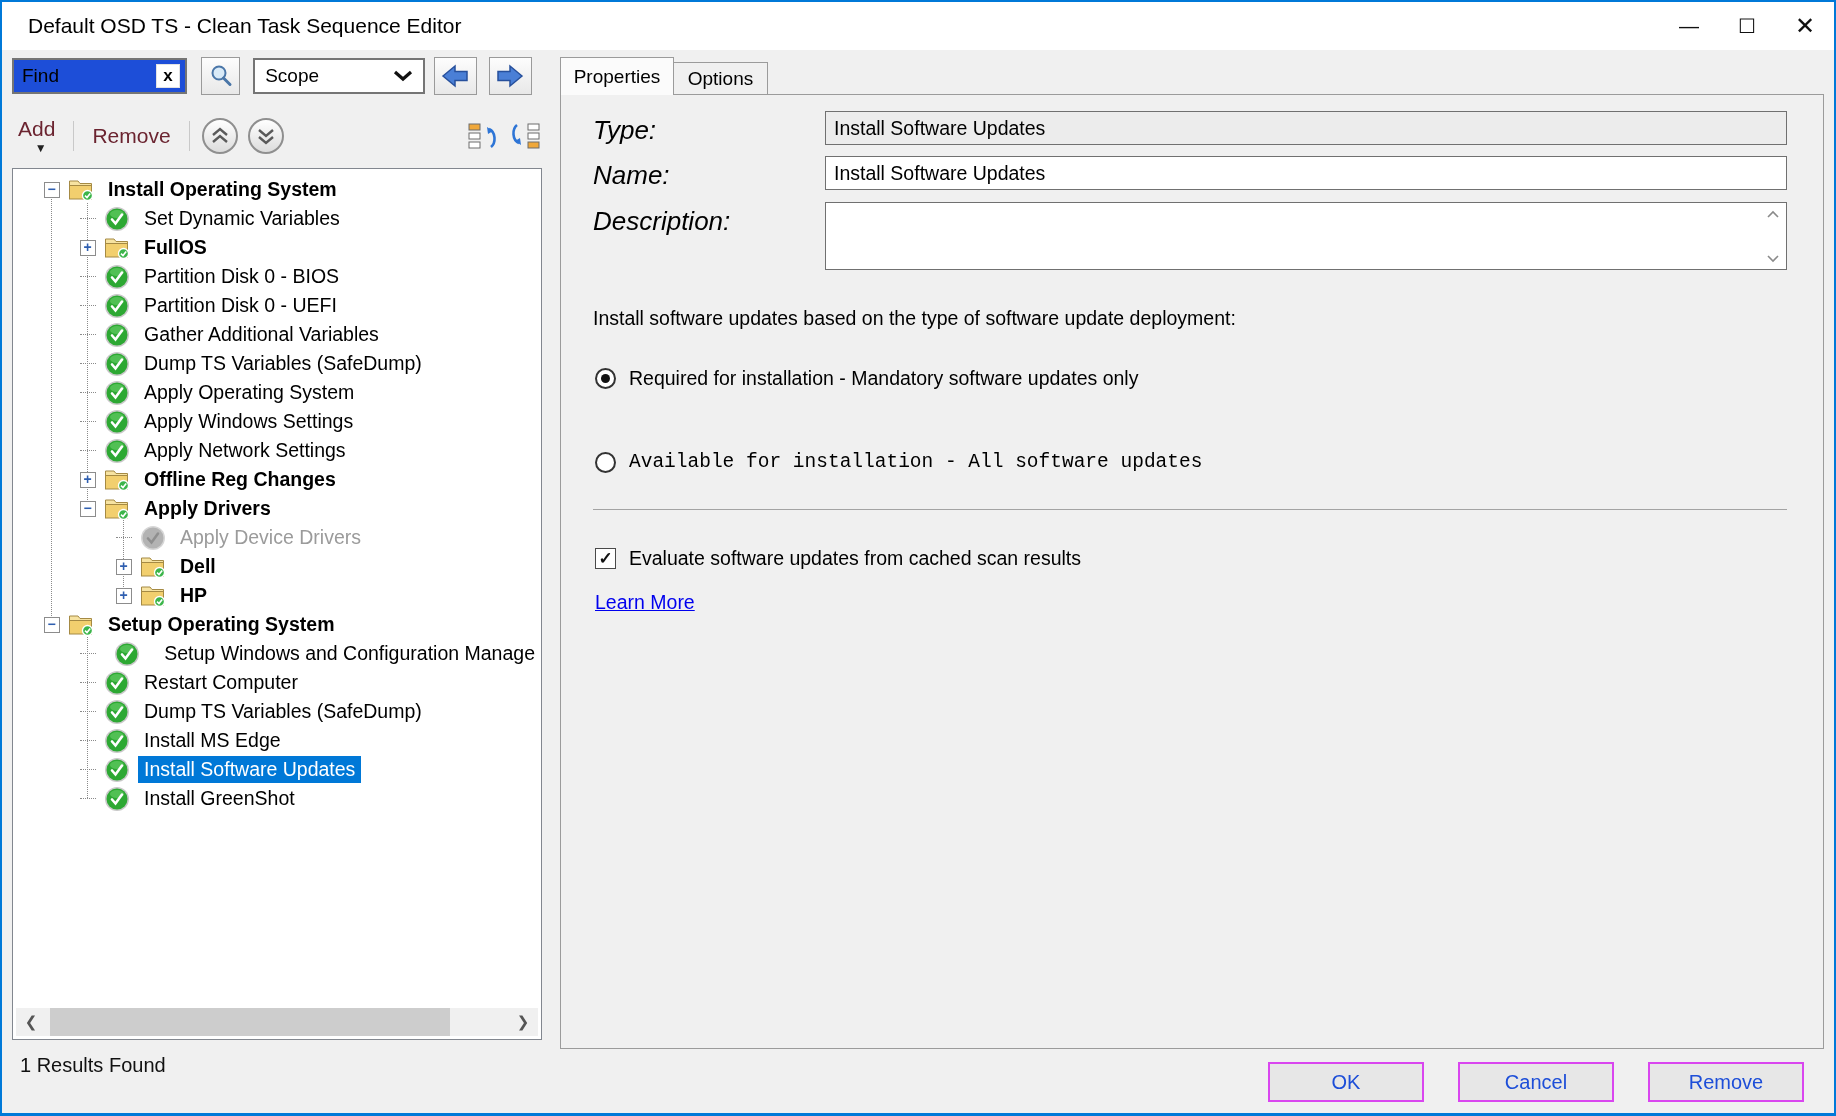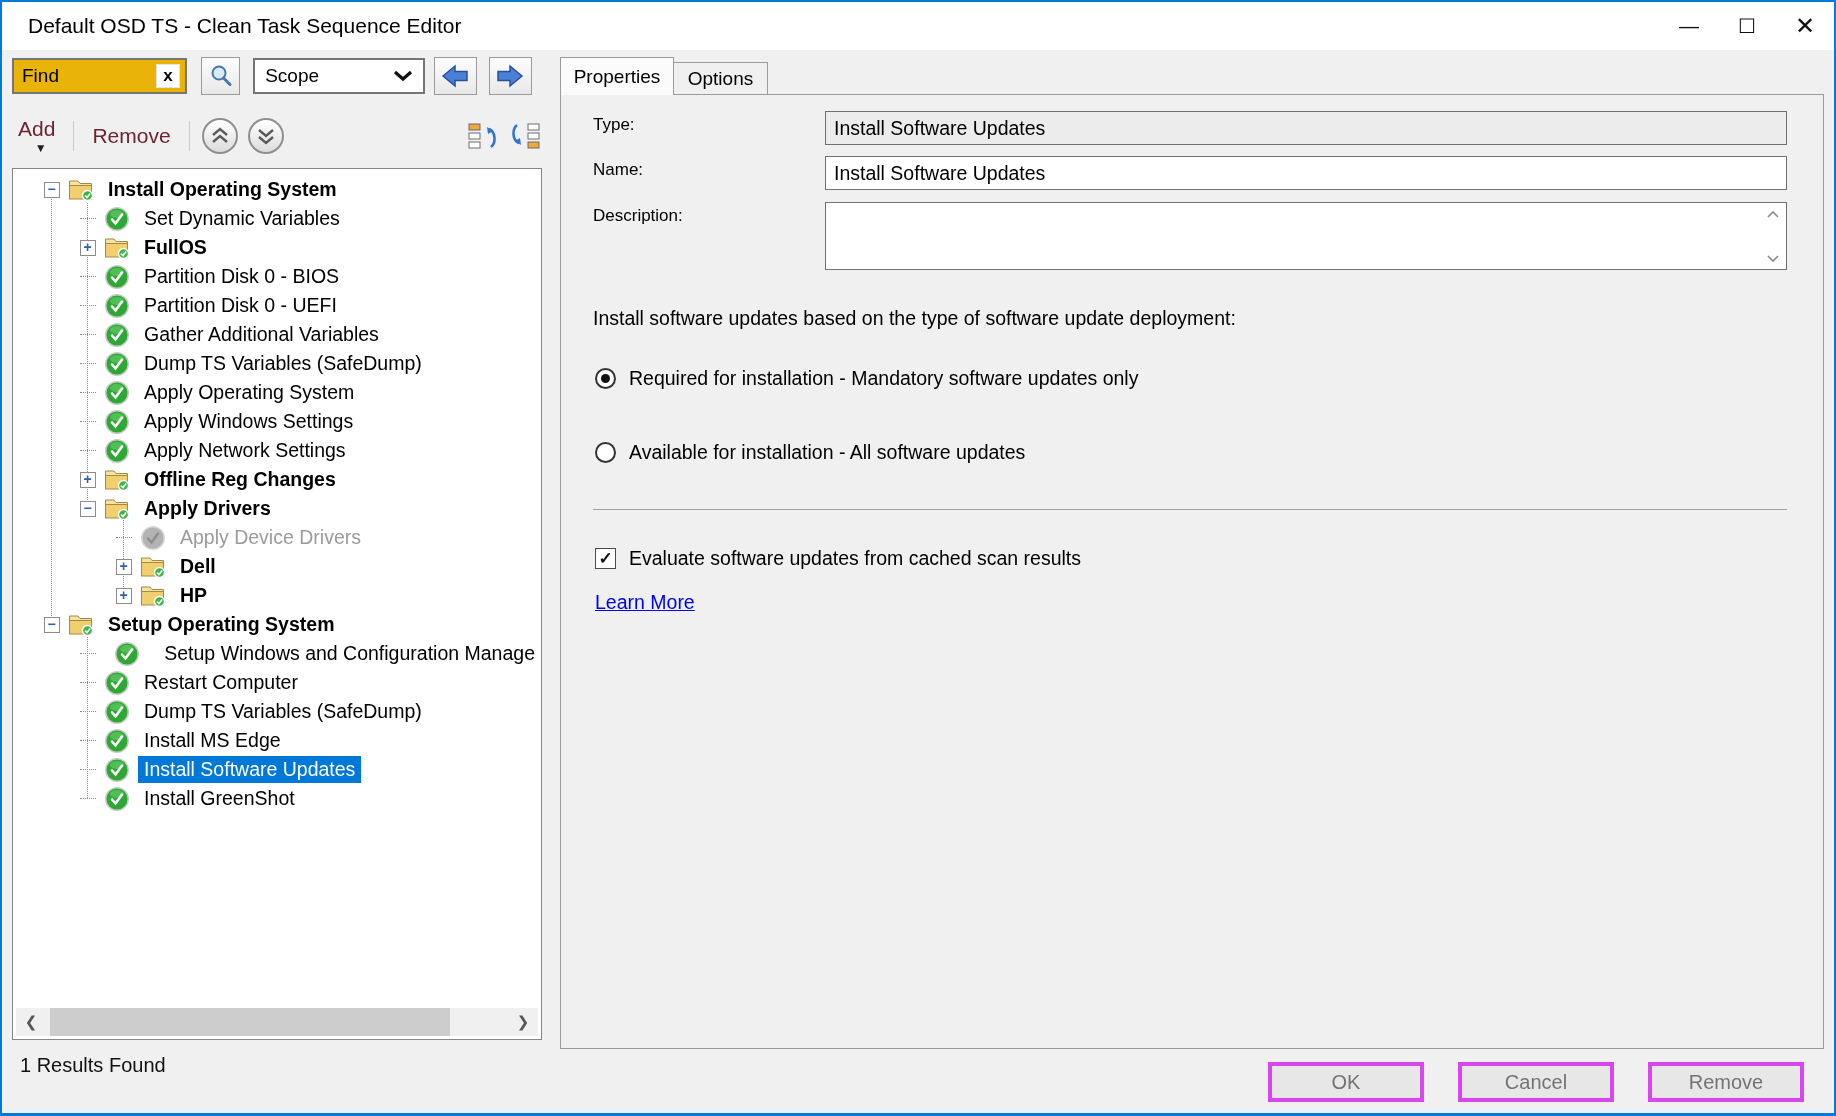--- a/index.html
+++ b/index.html
@@ -10,21 +10,21 @@
 
   
   .titlebar { position:absolute; top:0; left:0; right:0; height:48px; background:#ffffff; display:flex; align-items:center; }
   .title-text { font-size:21px; color:#000; padding-left:26px; flex:1; white-space:nowrap; }
   .win-btn { width:58px; height:46px; display:flex; align-items:center; justify-content:center; font-size:20px; color:#111; }
   .win-btn.close { font-size:24px; }
 
   
   .left-col { position:absolute; left:10px; top:54px; width:532px; }
   .find-row { display:flex; align-items:center; height:40px; }
-  .find-box { position:relative; width:178px; height:36px; border:2px solid #757575; background:#eab308; margin-right:14px; }
+  .find-box { position:relative; width:178px; height:36px; border:2px solid #757575; background:#1d4ed8; margin-right:14px; }
   .find-input { width:100%; height:100%; border:none; outline:none; font:19px "Liberation Sans",sans-serif; padding:0 34px 0 8px; background:transparent; color:#000; }
   .find-clear { position:absolute; right:5px; top:4px; width:24px; height:24px; display:flex; align-items:center; justify-content:center; font-size:17px; font-weight:bold; color:#000; border:1px solid #e3e3e3; background:#fff; }
   .tool-btn { height:38px; border:1px solid #9a9a9a; background:linear-gradient(#fdfdfd,#e8e8e8); display:flex; align-items:center; justify-content:center; }
   .search-btn { width:40px; margin-right:13px; }
   .scope-box { width:174px; height:36px; background:#fff; border:2px solid #757575; display:flex; align-items:center; margin-right:9px; padding:0 10px; }
   .scope-label { flex:1; font-size:19px; color:#000; }
   .nav-btn { width:44px; margin-right:12px; }
 
   .actions-row { display:flex; align-items:center; height:44px; margin-top:18px; }
   .action-link { font-size:21px; color:#6b2430; display:flex; align-items:center; padding:0 6px;flex-direction:column; }
@@ -59,50 +59,50 @@
   .status-text { font-size:20px; color:#111; margin:14px 0 0 8px; }
 
   
   .tabs { position:absolute; left:558px; top:55px; display:flex; align-items:flex-end; z-index:3; }
   .tab { font-size:19px; color:#000; border:1px solid #9b9b9b; display:flex; align-items:center; justify-content:center; }
   .tab.active { width:114px; height:38px; background:#fbfbfb; border-bottom:none; }
   .tab.inactive { width:94px; height:33px; background:#f0f0f0; border-left:none; }
 
   .prop-panel { position:absolute; left:558px; top:92px; right:10px; bottom:64px; background:#f0f0f0; border:1px solid #9b9b9b; }
   .form-row { position:absolute; left:32px; right:36px; display:flex; }
-  .form-label { width:232px; font-size:17px; color:#000; padding-top:4px; }
+  .form-label { width:232px; font-size:26px; color:#000; padding-top:4px;font-style:italic; }
   .row-type { top:16px; } .row-name { top:61px; } .row-desc { top:107px; }
   .field { flex:1; height:34px; border:1px solid #707070; font-size:19.5px; font-family:"Liberation Sans",sans-serif; padding:0 8px; color:#000; }
   .field.readonly { background:#ececec; }
   .field.editable { background:#fff; }
   .desc-wrap { flex:1; position:relative; height:68px; border:1px solid #707070; background:#fff; }
   .desc-area { width:calc(100% - 26px); height:100%; border:none; outline:none; resize:none; font:19px "Liberation Sans",sans-serif; background:transparent; }
   .desc-arrow { position:absolute; right:4px; width:18px; height:14px; display:flex; align-items:center; justify-content:center; }
   .desc-arrow.up { top:4px; } .desc-arrow.down { bottom:4px; }
 
   .instruction { position:absolute; left:32px; top:212px; font-size:19.5px; color:#000; }
 
   .radio-row { position:absolute; left:34px; display:flex; align-items:center; }
-  .radio-1 { top:272px; } .radio-2 { top:346px; }
+  .radio-1 { top:272px; } .radio-2 { top:356px;font-family:Liberation Mono, monospace; }
   .radio-circle { width:21px; height:21px; border-radius:50%; border:2px solid #333; background:#fff; margin-right:13px; position:relative; flex:0 0 21px; }
   .radio-circle.on::after { content:""; position:absolute; left:4px; top:4px; width:9px; height:9px; border-radius:50%; background:#111; }
   .radio-label { font-size:19.5px; color:#000; }
 
   .divider { position:absolute; left:32px; right:36px; top:414px; border-top:1px solid #a3a3a3; }
 
   .check-row { position:absolute; left:34px; top:452px; display:flex; align-items:center; }
   .checkbox { width:21px; height:21px; border:1px solid #4a4a4a; background:#fff; margin-right:13px; display:flex; align-items:center; justify-content:center; font-size:17px; color:#111; flex:0 0 21px; }
   .checkbox.on::after { content:"✓"; font-weight:bold; }
   .check-label { font-size:19.5px; color:#000; }
 
   .learn-link { position:absolute; left:34px; top:496px; font-size:19.5px; color:#0000ee; text-decoration:underline; }
 
   
   .btn-row { position:absolute; right:30px; bottom:11px; display:flex; gap:34px; }
-  .dlg-btn { width:156px; height:40px; background:#e7e7e7; border:4px solid #d946ef; font-size:20px; color:#737373; display:flex; align-items:center; justify-content:center; font-family:"Liberation Sans",sans-serif; }
+  .dlg-btn { width:156px; height:40px; background:#e7e7e7; border:2px solid #d946ef; font-size:20px; color:#1d4ed8; display:flex; align-items:center; justify-content:center; font-family:"Liberation Sans",sans-serif; }
 </style>
 </head>
 <body>
 
 <div class="window">
 
   <div class="titlebar">
     <div class="title-text">Default OSD TS - Clean Task Sequence Editor</div>
     <div class="win-btn">—</div>
     <div class="win-btn">☐</div>

